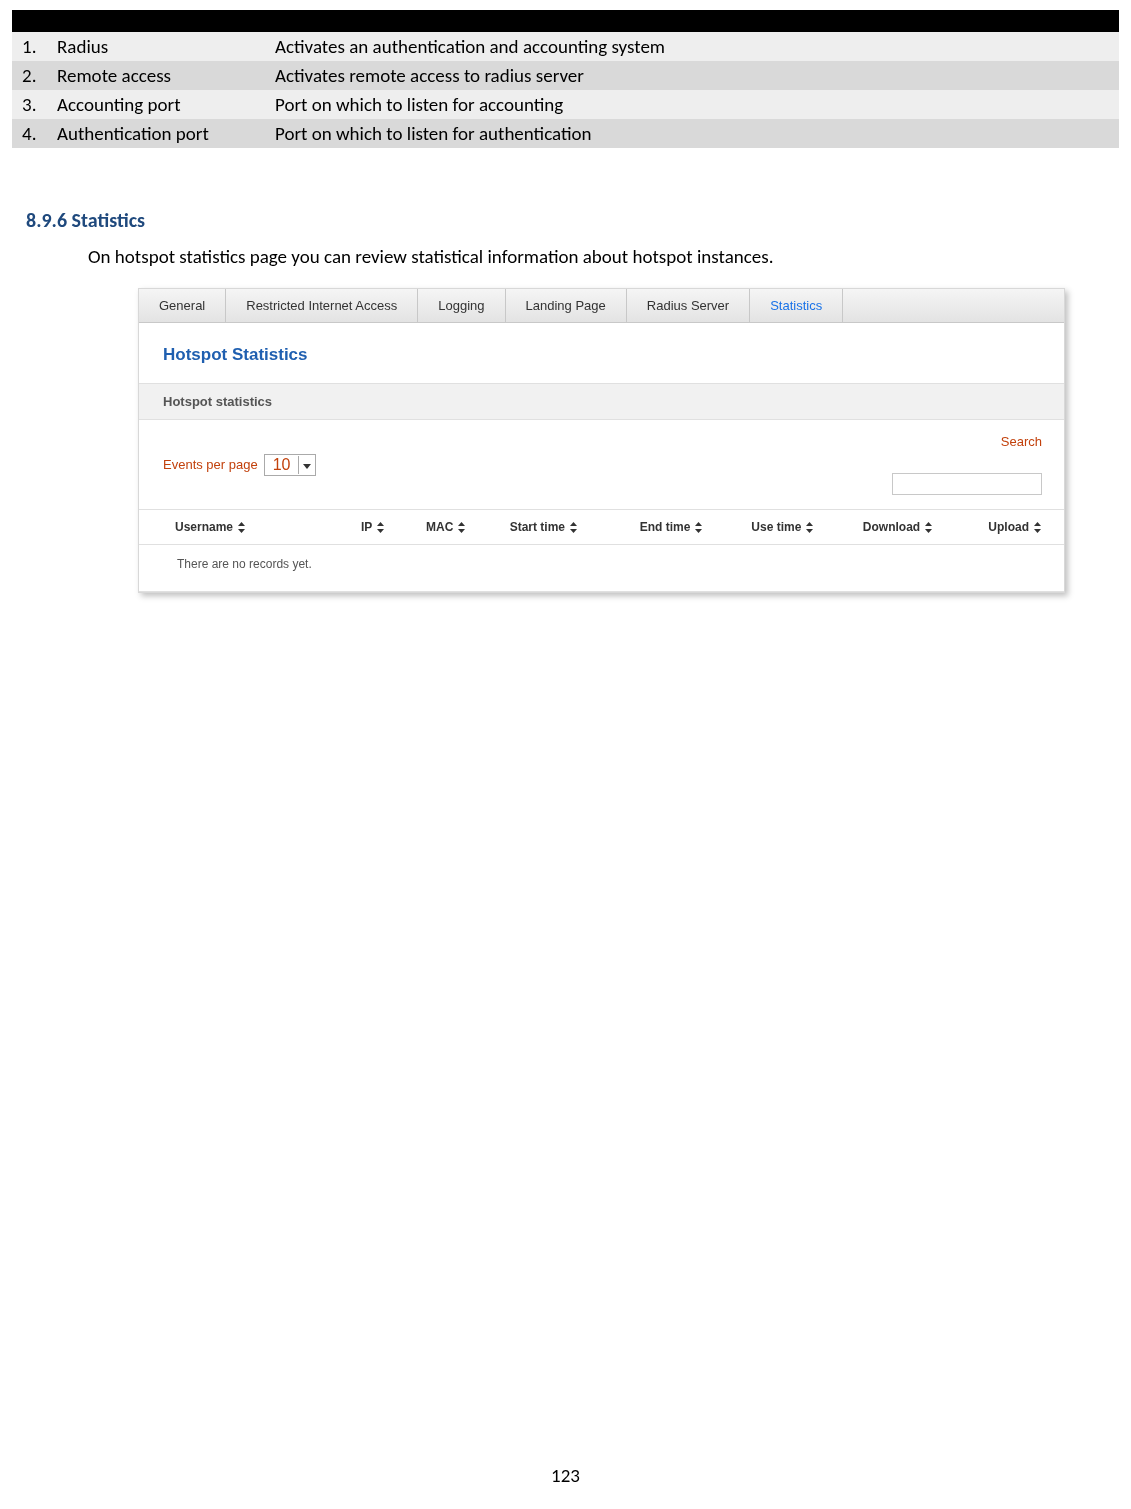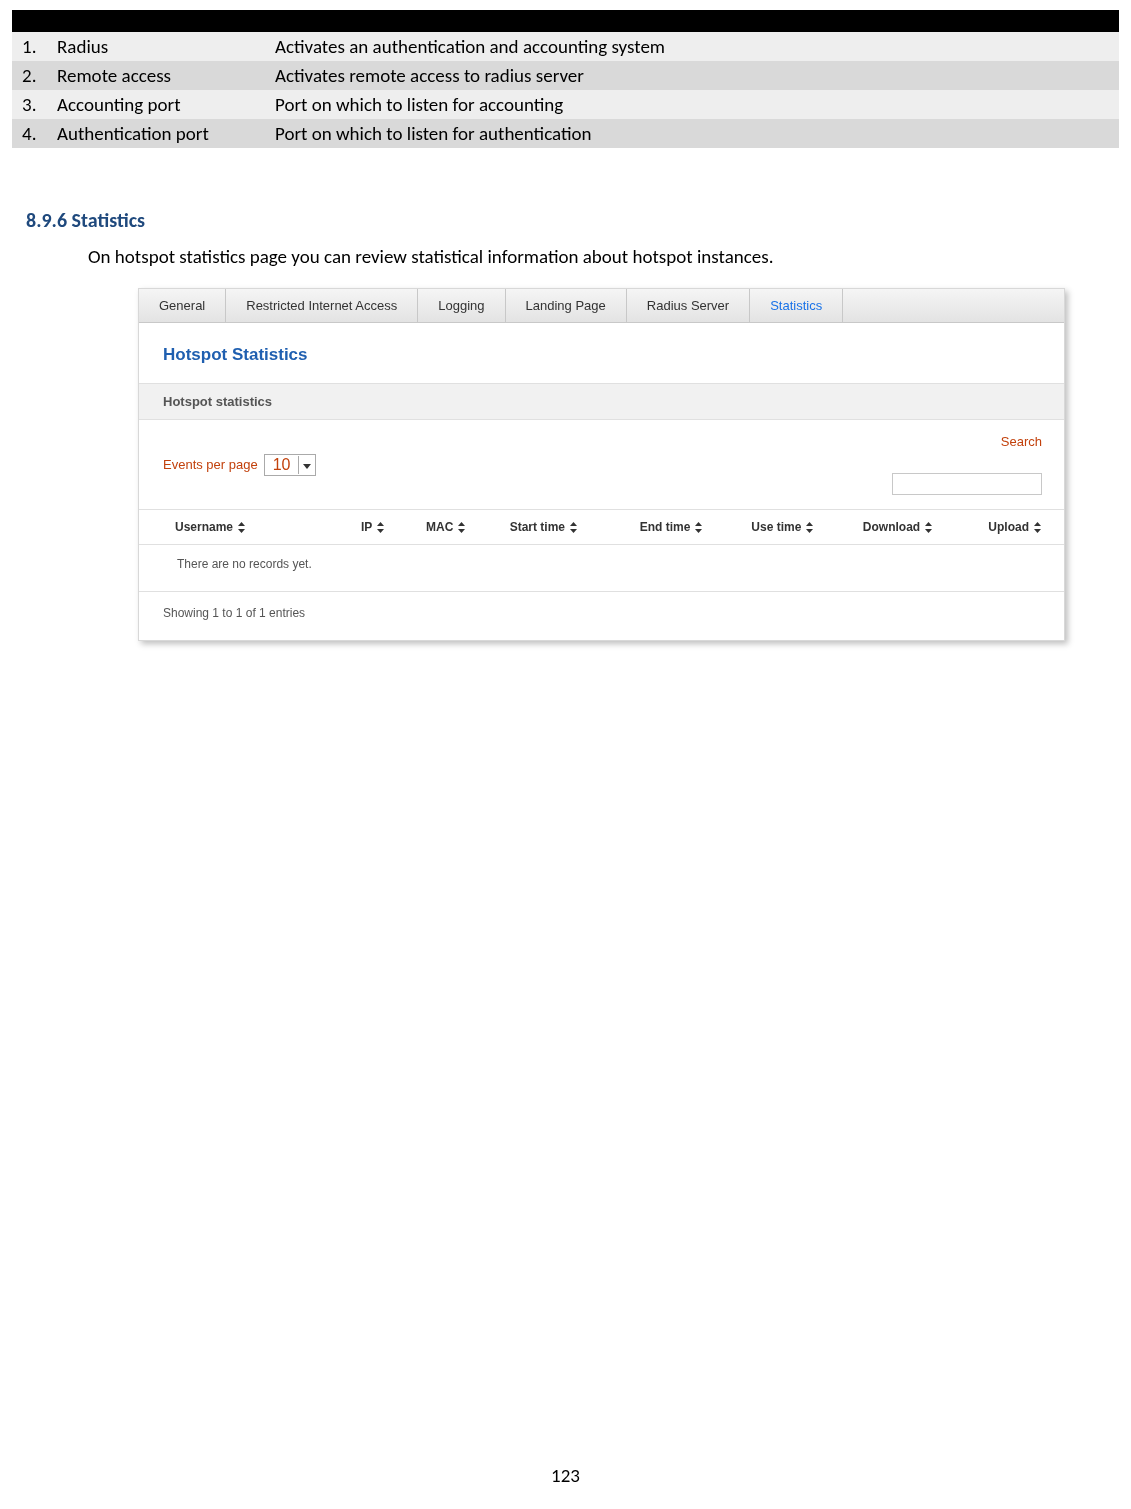--- a/index.html
+++ b/index.html
@@ -284,17 +284,16 @@
         <span>Upload</span>
         <span class="sort-icon">
             <svg viewBox="0 0 9 11">
               <polygon points="4.5,0 8,4 1,4" fill="#333"></polygon>
               <polygon points="1,7 8,7 4.5,11" fill="#333"></polygon>
             </svg>
           </span>
       </div>
     </div>
     <div class="no-records">There are no records yet.</div>
-    <div class="status-line">Showing 1 to 1 of 1 entries</div>
   </div>
 </div>
 
 <div class="page-number">123</div>
 
 </body></html>

